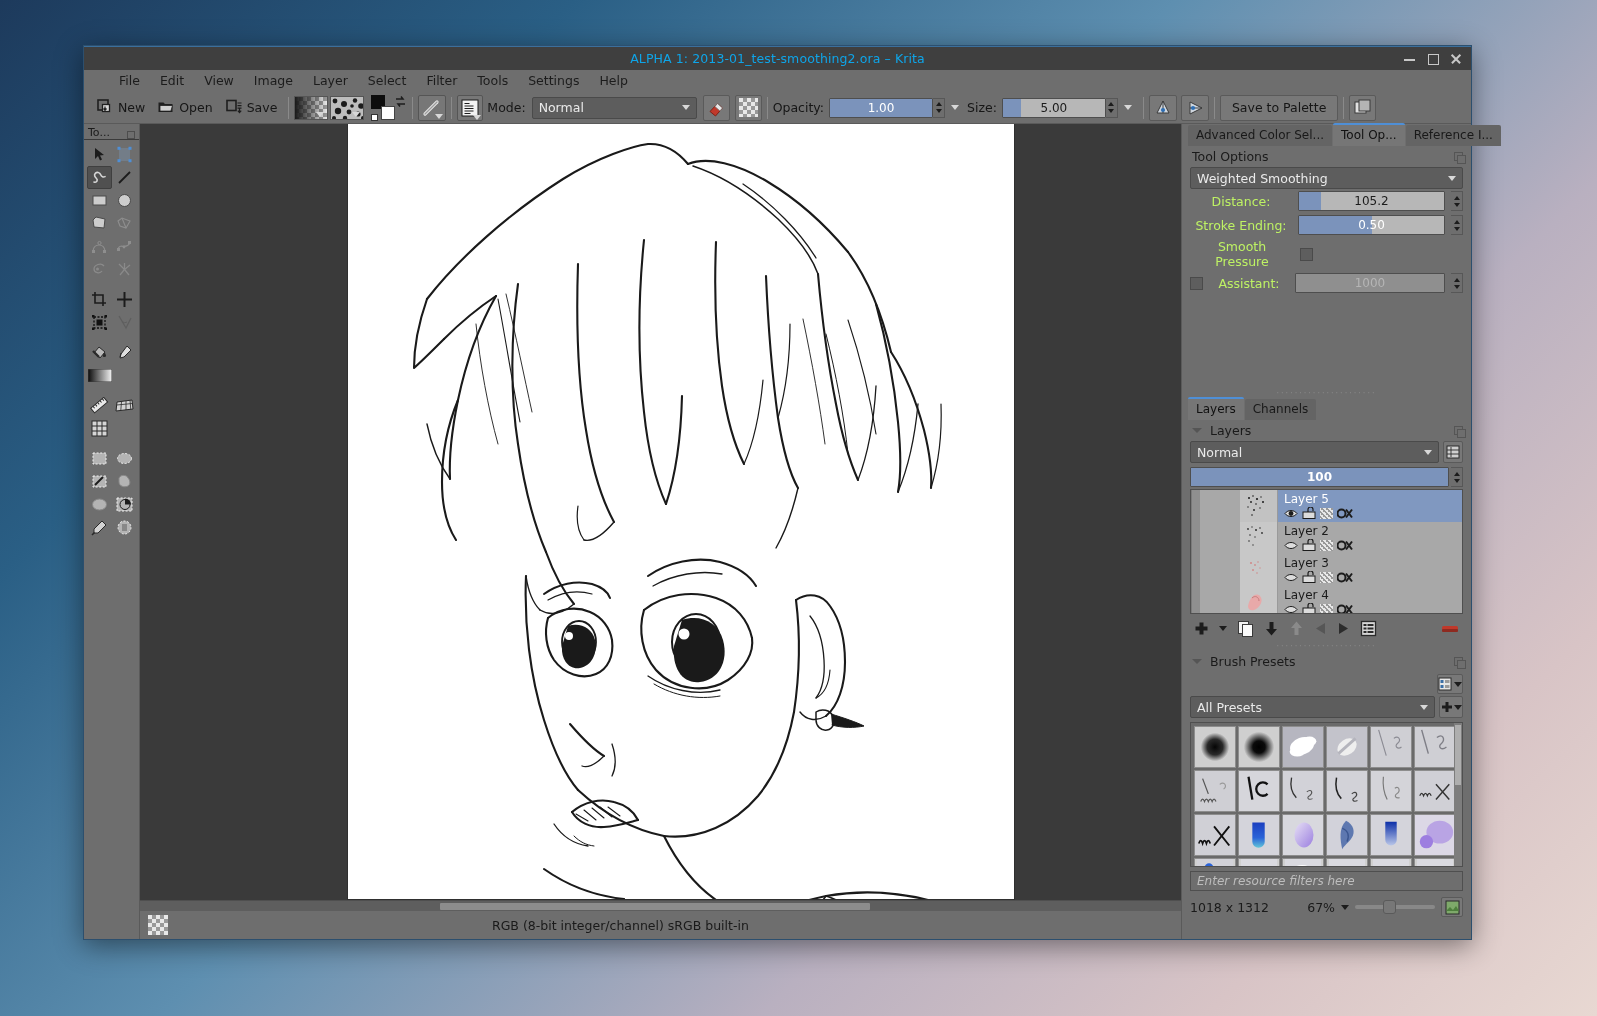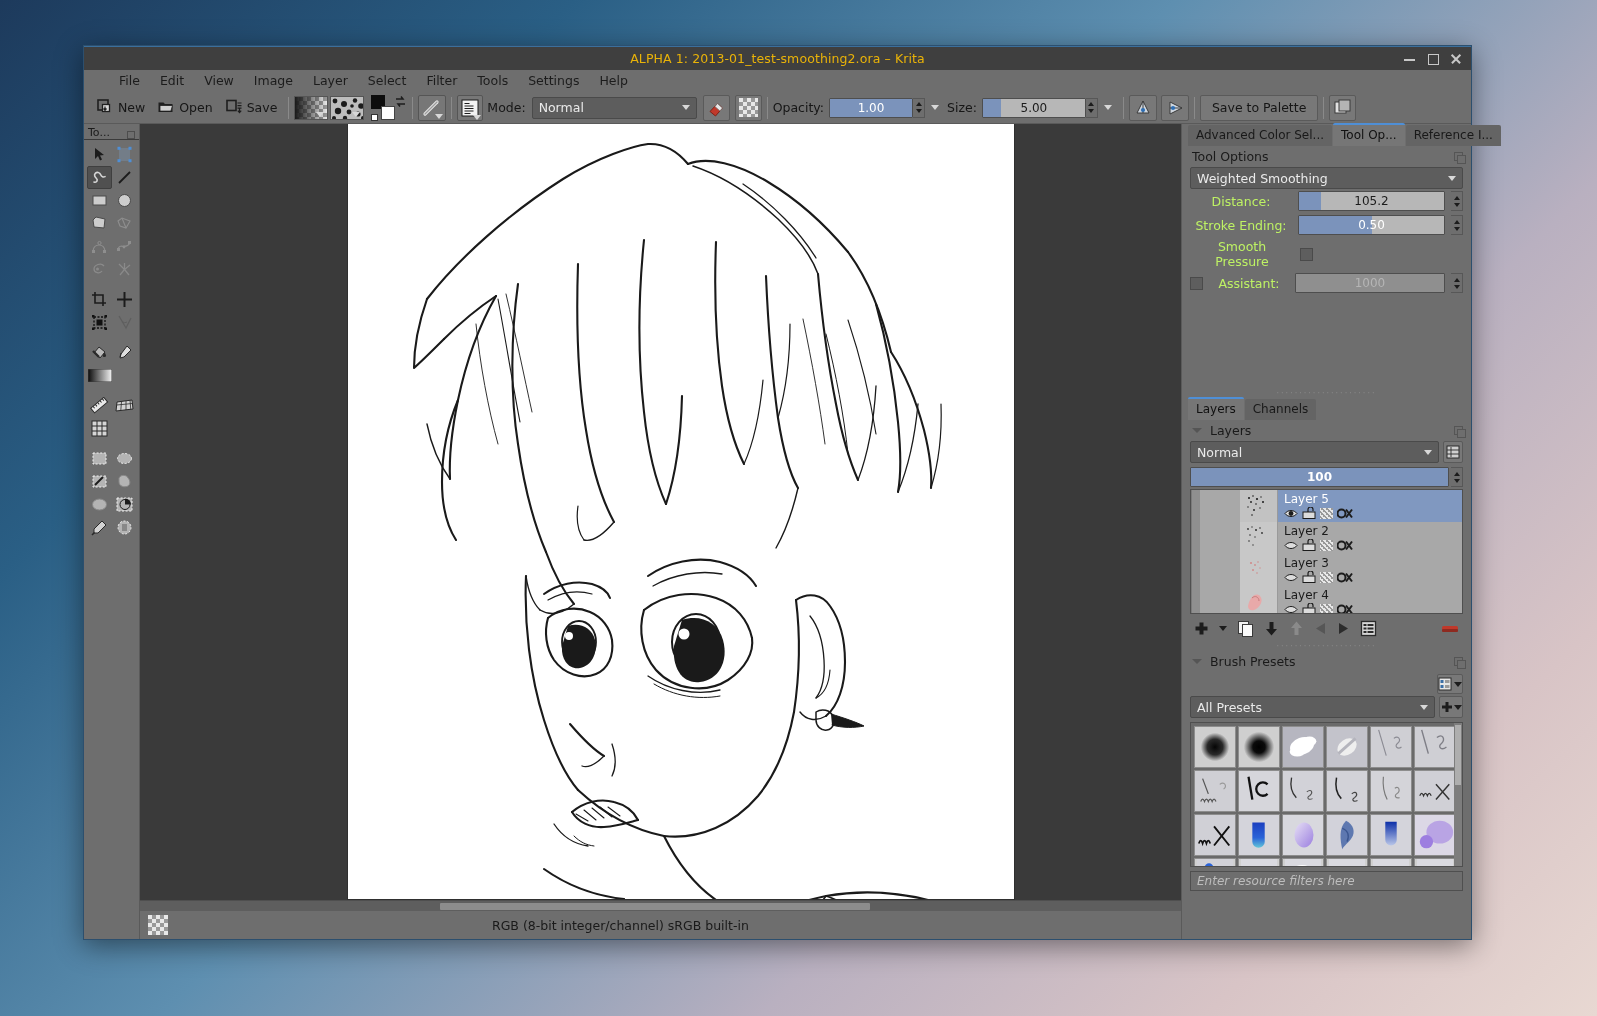--- a/index.html
+++ b/index.html
@@ -23,21 +23,21 @@
     display: flex; flex-direction: column;
   }
   #titlebar {
     height: 24px; background: #3f3f3f; color: #d8d8d8;
     display: flex; align-items: center; position: relative;
     border-top: 1px solid #3b6f9c;
     flex: 0 0 24px;
   }
   #title-text {
     position: absolute; left: 0; right: 0; text-align: center;
-    font-size: 12.5px; color: #eab308; letter-spacing: .1px;
+    font-size: 12.5px; color: #0ea5e9; letter-spacing: .1px;
   }
   .wbtns { margin-left: auto; display: flex; gap: 10px; padding-right: 9px; z-index: 2; }
   .wbtn { width: 13px; height: 13px; position: relative; cursor: default; }
   .wbtn.min::after { content:""; position:absolute; left:1px; top:7px; width:11px; height:2px; background:#c8c8c8; }
   .wbtn.max::after { content:""; position:absolute; left:2px; top:2px; width:9px; height:9px; border:1.5px solid #c8c8c8; }
   .wbtn.close::before, .wbtn.close::after {
     content:""; position:absolute; left:1px; top:6px; width:12px; height:1.6px; background:#c8c8c8;
   }
   .wbtn.close::before { transform: rotate(45deg); }
   .wbtn.close::after  { transform: rotate(-45deg); }
@@ -346,21 +346,21 @@
     <div style="width:5px"></div>
 
     <div class="pbtn" style="width:27px;height:26px;">
       <span class="checker" style="width:19px;height:19px;display:block;"></span>
     </div>
 
     <div class="sep"></div>
 
     <span class="lbl">Opacity:</span>
     <div style="display:flex;align-items:center;margin-left:5px;">
-      <div class="slider" style="width:84px;">
+      <div class="slider" style="width:104px;">
         <div class="fill" style="width:100%;"></div>
         <span class="sv" style="color:#fff;">1.00</span>
       </div>
       <div class="spin">
           <i class="u"></i>
           <i class="d"></i>
         </div>
     </div>
     <span class="caret" style="margin:0 8px 0 6px;"></span>
 
@@ -1294,16 +1294,32 @@
 
         <div id="preset-scroll">
             <div class="t"></div>
           </div>
       </div>
 
       <div class="filter-input">
         <span title="Enter resource filters here">Enter resource filters here</span>
       </div>
 
+      <div style="display:flex;align-items:center;padding:2px 8px;gap:8px;font-size:12.5px;color:#1a1a1a;">
+        <span>1018 x 1312</span>
+        <div id="zoombar">
+          <span>67%</span>
+          <span class="caret" style="border-top-color:#1c1c1c;"></span>
+          <div class="zslider">
+              <div class="knob"></div>
+            </div>
+          <span class="pbtn" style="width:22px;height:20px;">
+            <svg width="15" height="15" viewBox="0 0 15 15">
+              <rect x="1" y="1" width="13" height="13" fill="#7ea96a" stroke="#2a2a2a"></rect>
+              <path d="M1 11 l4-4 3 3 3-4 3 5z" fill="#4d7f3c"></path>
+            </svg>
+          </span>
+        </div>
+      </div>
 
     </div>
   </div>
 </div>
 
 </body></html>

